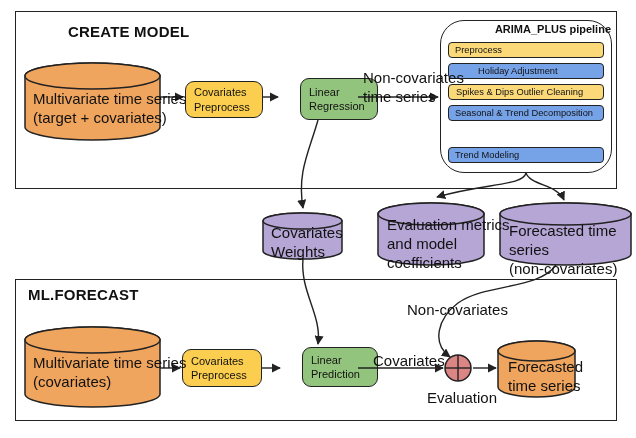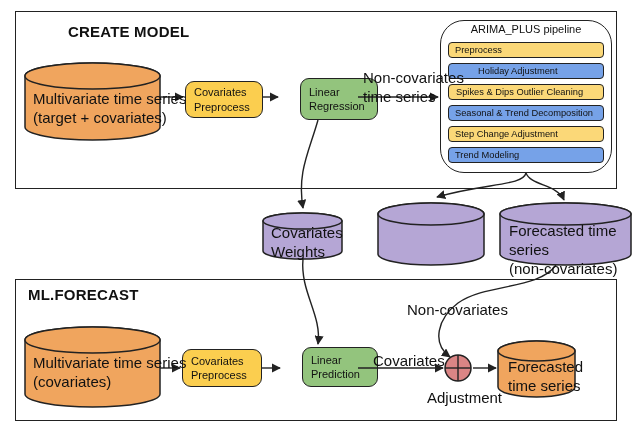--- a/index.html
+++ b/index.html
@@ -6,21 +6,21 @@
   .stage {
     position:relative; width:636px; height:438px; background:#ffffff;
     font-family:"Liberation Sans", sans-serif; color:#111; overflow:hidden;
   }
   .section { position:absolute; border:1.6px solid #222; background:#fff; box-sizing:border-box; }
   .sec-title { position:absolute; font-size:15px; font-weight:bold; letter-spacing:0.2px; white-space:nowrap; }
   .pipeline {
     position:absolute; left:440px; top:20px; width:172px; height:153px;
     border:1.5px solid #222; border-radius:24px; background:#fff; box-sizing:border-box;
   }
-  .pipe-title { position:absolute; left:0; top:2px; width:100%; text-align:center; font-size:11px; font-weight:normal; }
+  .pipe-title { position:absolute; left:0; top:2px; width:100%; text-align:right; font-size:11px; font-weight:bold; }
   .step {
     position:absolute; left:7px; width:156px; height:16px; box-sizing:border-box;
     border:1.2px solid #222; border-radius:4px; font-size:9.3px;
     display:flex; align-items:center; padding-left:6px; white-space:nowrap; overflow:hidden;
   }
   .s-yellow { background:#FBD878; }
   .s-blue   { background:#76A2E8; }
   .node {
     position:absolute; box-sizing:border-box; border:1.5px solid #222; border-radius:9px;
     font-size:11px; line-height:1.3; white-space:pre-line;
@@ -41,21 +41,20 @@
 
   <div class="sec-title" style="left:20px; top:23px;margin-left:48px;">CREATE MODEL</div>
   <div class="sec-title" style="left:28px; top:286px;">ML.FORECAST</div>
 
   <div class="pipeline">
     <div class="pipe-title">ARIMA_PLUS pipeline</div>
     <div class="step s-yellow" style="top:21px;">Preprocess</div>
     <div class="step s-blue" style="top:42px;padding-left:29px;">Holiday Adjustment</div>
     <div class="step s-yellow" style="top:63px;padding-left:7px;">Spikes &amp; Dips Outlier Cleaning</div>
     <div class="step s-blue" style="top:84px;">Seasonal &amp; Trend Decomposition</div>
-    <div class="step s-yellow" style="top:105px;">Step Change Adjustment</div>
     <div class="step s-blue" style="top:126px;">Trend Modeling</div>
   </div>
 
   <div class="node n-yellow" style="left:185px; top:81px; width:78px; height:37px;">Covariates
 Preprocess</div>
   <div class="node n-green" style="left:280px; top:78px; width:78px; height:42px;">Linear
 Regression</div>
   <div class="node n-yellow" style="left:182px; top:349px; width:80px; height:38px;">Covariates
 Preprocess</div>
   <div class="node n-green" style="left:282px; top:347px; width:76px; height:40px;">Linear
@@ -117,23 +116,26 @@
     <path d="M526,173 C531,186 557,184 564,200" fill="none" stroke="#222" stroke-width="1.4" marker-end="url(#ah)"></path>
     <path d="M556,265 C538,290 487,283 458,303 C438,318 431,343 450,357" fill="none" stroke="#222" stroke-width="1.4" marker-end="url(#ah)"></path>
   </svg>
 
   <div class="lbl" style="left:33px; top:89px;">Multivariate time series
 (target + covariates)</div>
   <div class="lbl" style="left:363px; top:68px;">Non-covariates
 time series</div>
   <div class="lbl" style="left:271px; top:223px;">Covariates
 Weights</div>
+  <div class="lbl" style="left:387px; top:215px;">Evaluation metrics
+and model
+coefficients</div>
   <div class="lbl" style="left:509px; top:221px;">Forecasted time series
 (non-covariates)</div>
   <div class="lbl" style="left:33px; top:353px;">Multivariate time series
 (covariates)</div>
   <div class="lbl" style="left:407px; top:300px;">Non-covariates</div>
   <div class="lbl" style="left:373px; top:351px;">Covariates</div>
-  <div class="lbl" style="left:427px; top:388px;">Adjustment</div>
+  <div class="lbl" style="left:427px; top:388px;">Evaluation</div>
   <div class="lbl" style="left:508px; top:357px;">Forecasted
 time series</div>
 
 </div>
 
 </body></html>

